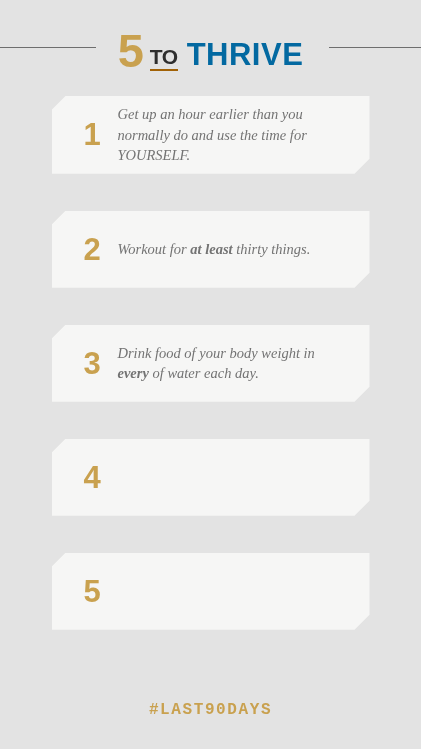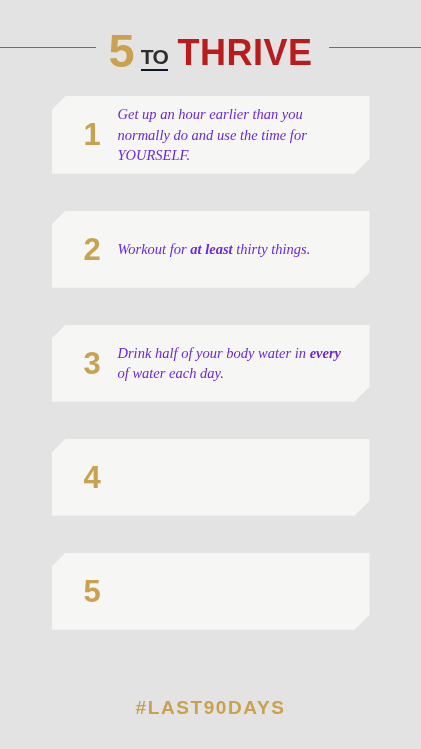--- a/index.html
+++ b/index.html
@@ -48,30 +48,30 @@
     letter-spacing: 0px;
     position: relative;
     top: 2px;
   }
   .title-to {
     font-family: "Liberation Sans", sans-serif;
     font-size: 21px;
     font-weight: 700;
     color: #2e2e2e;
     letter-spacing: -0.5px;
-    border-bottom: 2px solid #0f172a;
+    border-bottom: 2px solid #a16207;
     padding-bottom: 2px;
     position: relative;
     top: -1px;
   }
   .title-thrive {
     font-family: "Liberation Sans", sans-serif;
-    font-size: 36px;
+    font-size: 31px;
     font-weight: 700;
-    color: #b91c1c;
+    color: #0369a1;
     letter-spacing: 0.5px;
     margin-left: 3px;
   }
 
   
   .list {
     position: relative;
     padding: 0 0 0 0;
   }
   .card {
@@ -97,39 +97,39 @@
     text-align: left;
     line-height: 1;
     padding-left: 12px;
     box-sizing: border-box;
   }
   .card-text {
     font-family: "Liberation Serif", serif;
     font-style: italic;
     font-size: 14.5px;
     line-height: 1.42;
-    color: #6d28d9;
+    color: #737373;
     flex: 1 1 auto;
     padding-right: 4px;
   }
   .card-text b {
     font-weight: 700;
   }
 
   
   .footer {
     position: absolute;
     left: 0;
     right: 0;
     bottom: 30px;
     text-align: center;
   }
   .footer-tag {
-    font-family: Liberation Sans, sans-serif;
-    font-size: 19px;
+    font-family: Liberation Mono, monospace;
+    font-size: 16px;
     font-weight: 700;
     color: #c9a14f;
     letter-spacing: 1.6px;
   }
 </style>
 </head>
 <body>
 
 <div class="header">
   <div class="rule rule-left"></div>
@@ -145,21 +145,21 @@
     <div class="card">
       <div class="card-number">1</div>
       <div class="card-text"><span>Get up an hour earlier than you normally do and use the time for YOURSELF.</span></div>
     </div>
     <div class="card">
       <div class="card-number">2</div>
       <div class="card-text"><span>Workout for </span><b>at least</b><span> thirty things.</span></div>
     </div>
     <div class="card">
       <div class="card-number">3</div>
-      <div class="card-text"><span>Drink half of your body water in </span><b>every</b><span> of water each day.</span></div>
+      <div class="card-text"><span>Drink food of your body weight in </span><b>every</b><span> of water each day.</span></div>
     </div>
     <div class="card">
       <div class="card-number">4</div>
     </div>
     <div class="card">
       <div class="card-number">5</div>
     </div>
   </div>
 
 <div class="footer">

